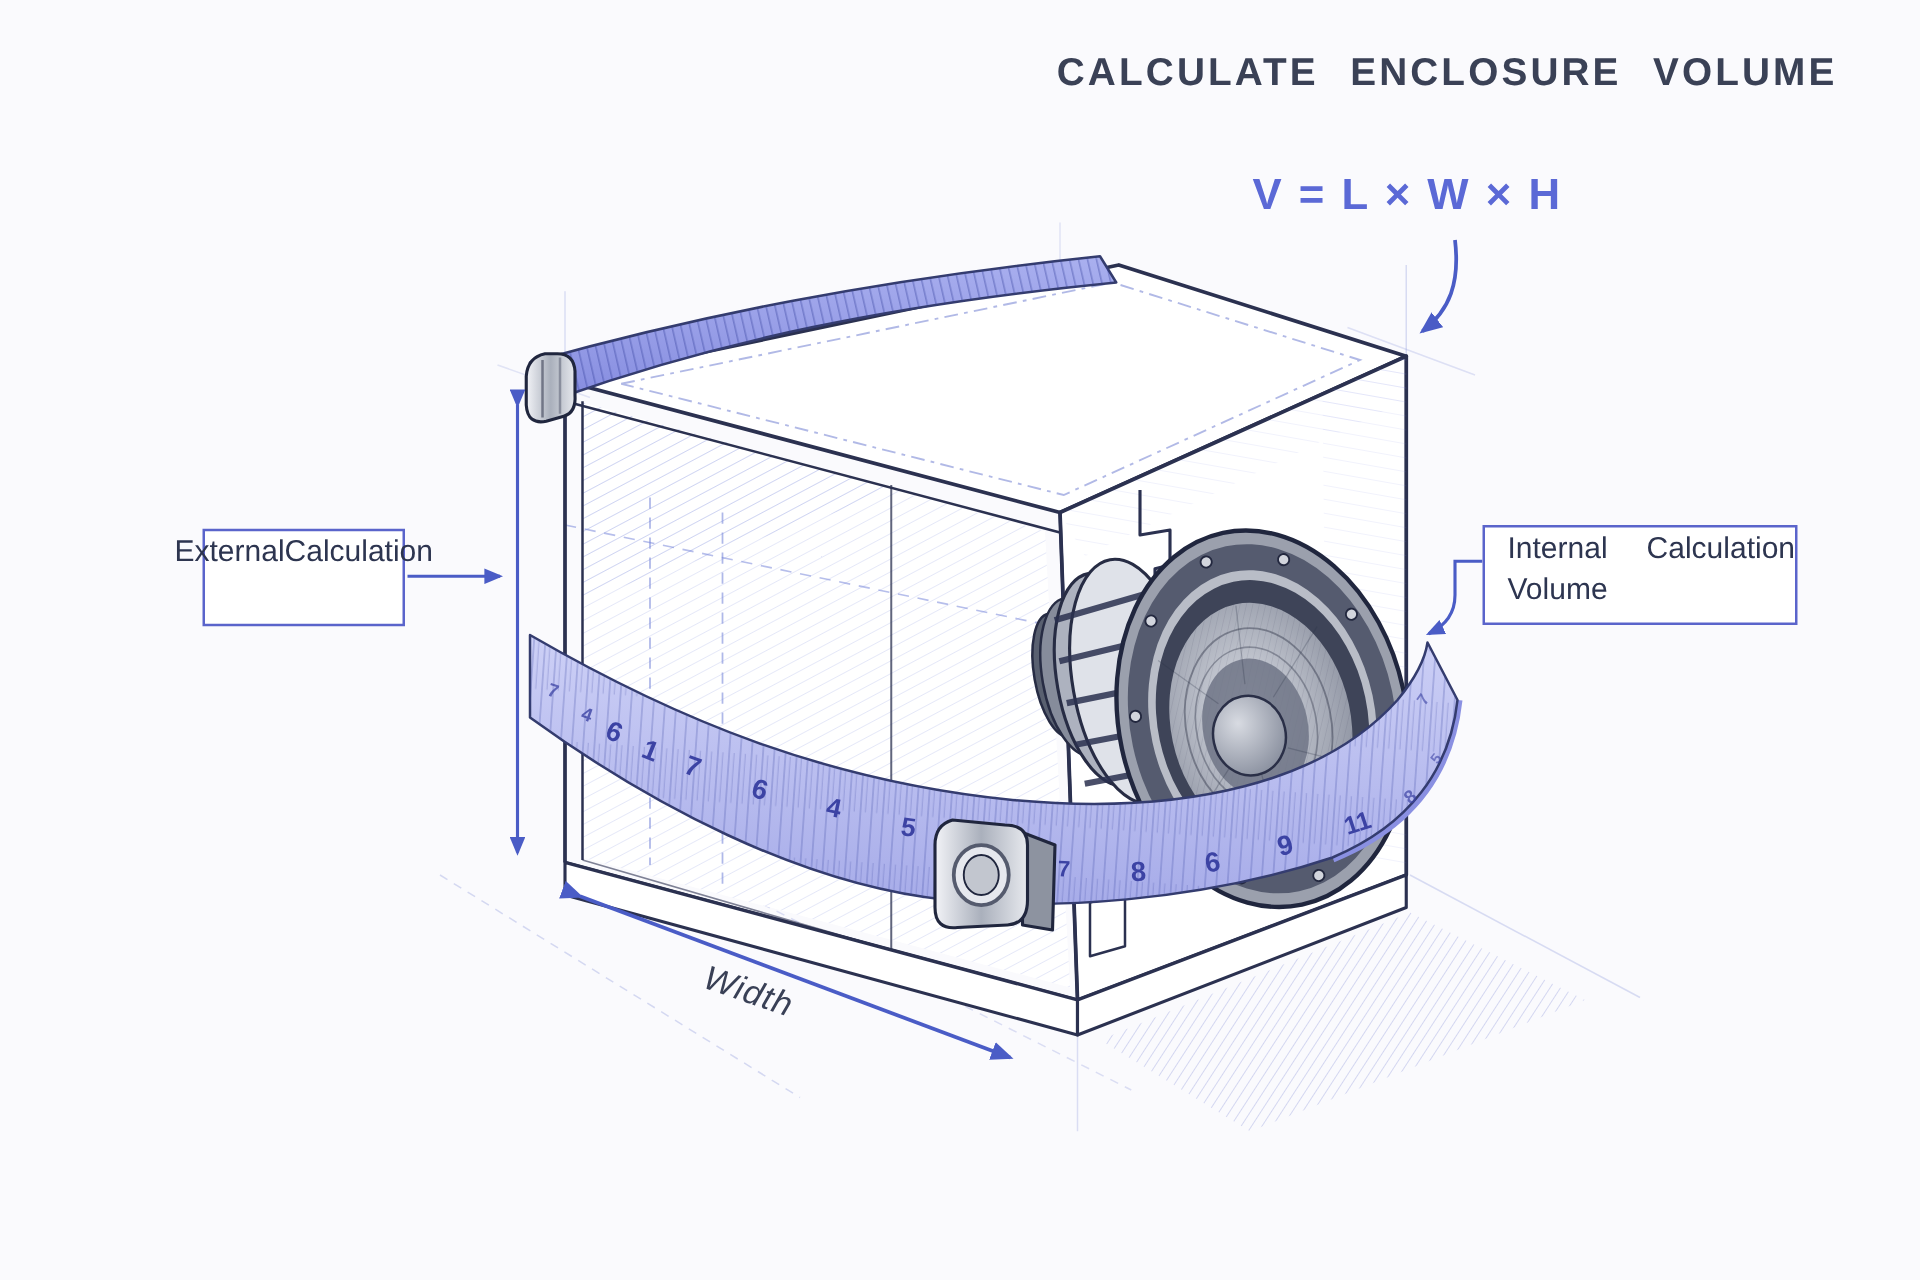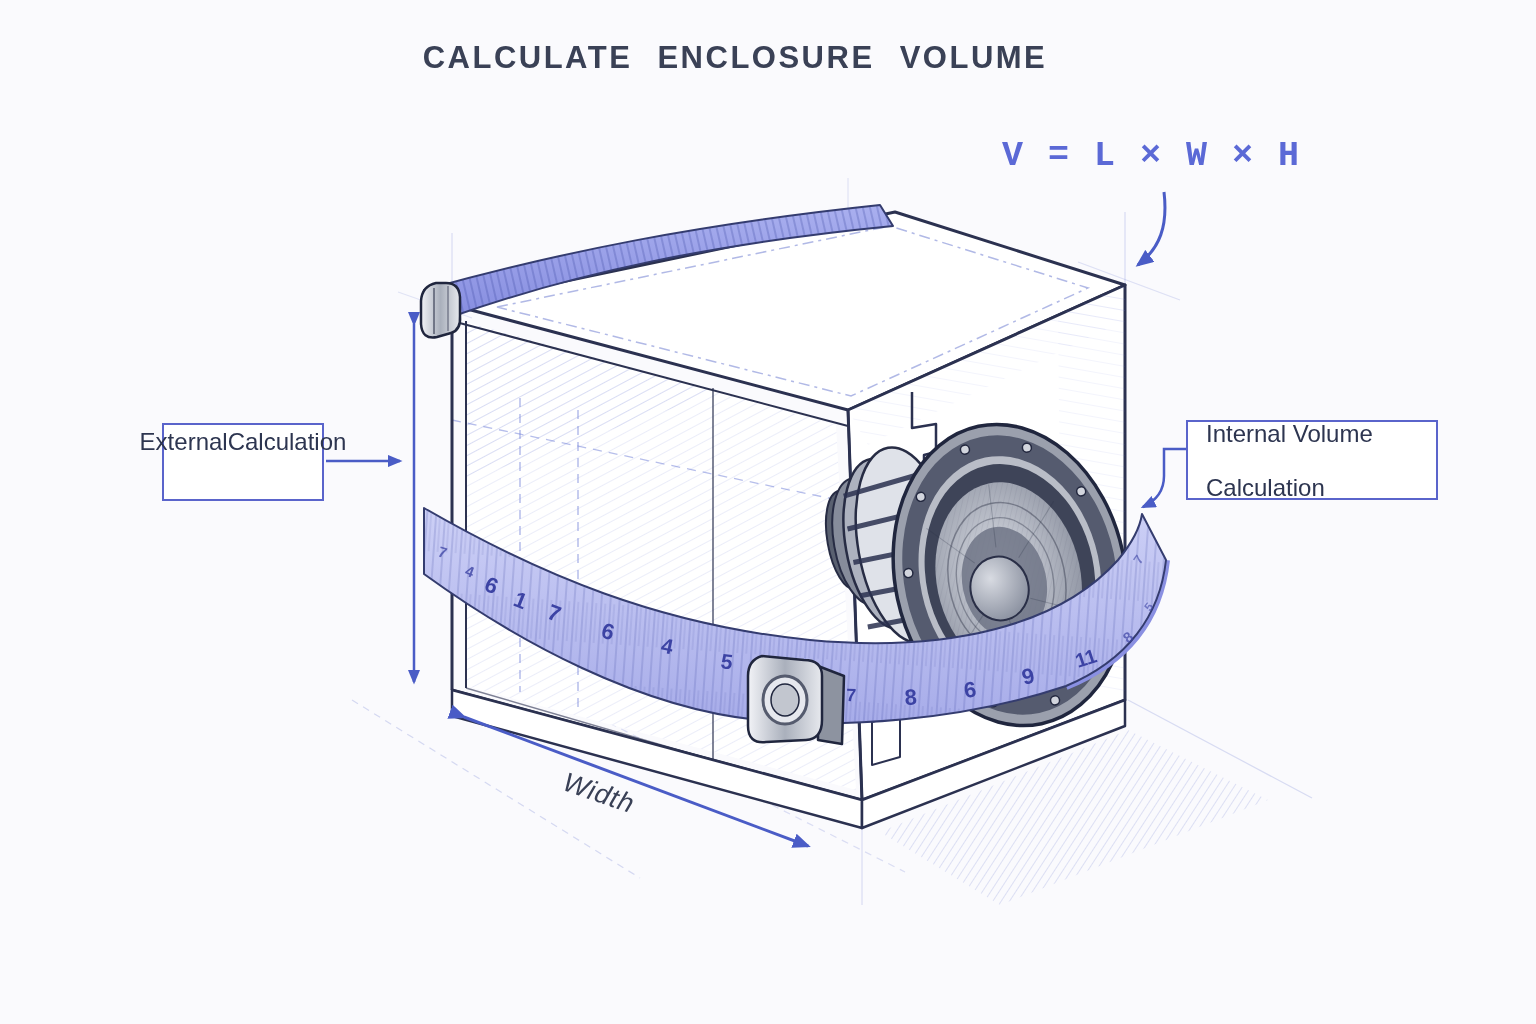--- a/index.html
+++ b/index.html
@@ -1,28 +1,28 @@
 <!DOCTYPE html>
 <html><head>
 <meta charset="utf-8">
 <style>
   html,body{margin:0;padding:0;background:#fafafd;}
   .stage{position:relative;width:1536px;height:1024px;overflow:hidden;background:#fafafd;
          font-family:"Liberation Sans",sans-serif;}
   .stage svg{position:absolute;left:0;top:0;}
-  .title{position:absolute;left:0;top:40px;width:1470px;text-align:center;
+  .title{position:absolute;left:0;top:40px;width:1470px;text-align:right;
          font-size:31px;font-weight:700;letter-spacing:2.5px;word-spacing:14px;color:#3a4156;}
   .formula{position:absolute;left:1002px;top:136px;width:320px;
-         font-size:35px;font-weight:700;letter-spacing:2px;color:#5b69d6;font-family:Liberation Mono, monospace;}
+         font-size:35px;font-weight:700;letter-spacing:2px;color:#5b69d6;}
   .callout{position:absolute;border:2px solid#5a64cb;background:rgba(255,255,255,.96);
          color:#2d3550;font-size:24px;line-height:33px;}
   .callout.ext{left:162px;top:423px;width:158px;height:74px;text-align:center;
          display:flex;flex-direction:row;justify-content:center;}
   .callout.int{left:1186px;top:420px;width:230px;height:76px;padding-left:18px;
-         display:flex;flex-direction:column;justify-content:center;gap:21px;}
+         display:flex;flex-direction:row;justify-content:center;gap:21px;}
   .width-label{position:absolute;left:562px;top:778px;font-size:27px;font-style:italic;
          color:#394056;transform:rotate(19deg);letter-spacing:1px;}
   .tape-num{font-family:"Liberation Sans",sans-serif;font-weight:700;fill:#3c43a4;}
 </style>
 </head>
 <body>
 
 <div class="stage">
 
 <svg viewBox="0 0 1536 1024" width="1536" height="1024">

